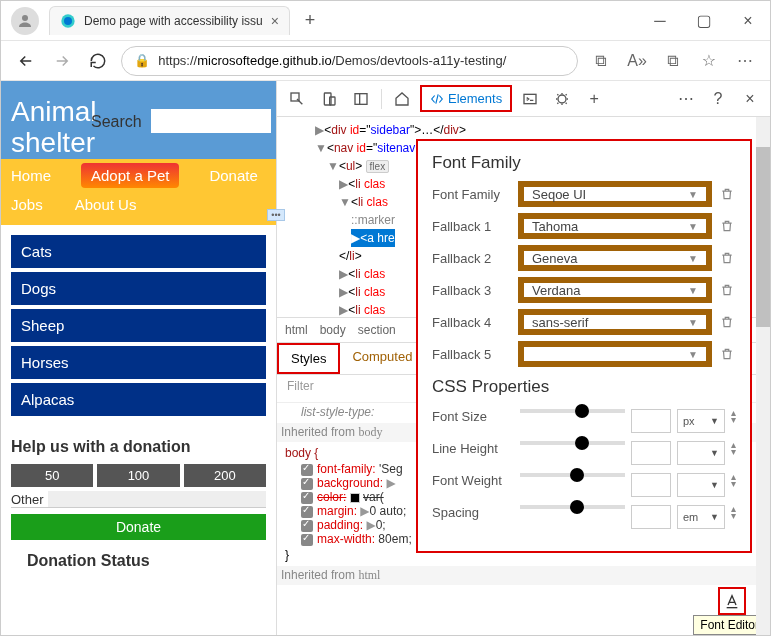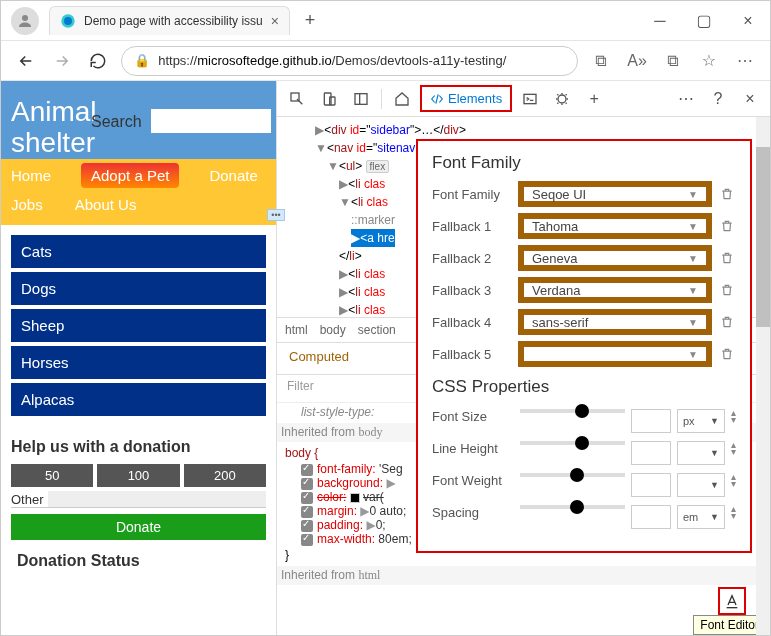--- a/index.html
+++ b/index.html
@@ -39,21 +39,21 @@
 .catlist { padding: 10px; }
 .catlist .item { background: #003087; color: #fff; padding: 8px 10px; margin-bottom: 4px; font-size: 15px; }
 .donation { padding: 0 10px; }
 .donation h3 { font-size: 16px; font-weight: bold; margin: 8px 0; color: #333; }
 .amounts { display: flex; gap: 4px; }
 .amounts .amt { flex: 1; background: #555; color: #fff; text-align: center; padding: 4px 0; font-size: 13px; }
 .other { display: flex; align-items: center; margin-top: 4px; font-size: 13px; color: #333; border-bottom: 1px solid #ccc; }
 .other span:first-child { margin-right: 4px; }
 .other .bar { flex: 1; height: 16px; background: #eee; }
 .donate-btn { background: #1a9e1a; color: #fff; text-align: center; padding: 5px; margin-top: 6px; font-size: 14px; }
-.status h3 { font-size: 16px; font-weight: bold; margin: 12px 6px 4px; color: #333; }
+.status h3 { font-size: 16px; font-weight: bold; margin: 12px 16px 4px; color: #333; }
 
 
 .devtools { flex: 1; display: flex; flex-direction: column; position: relative; background: #fff; }
 .dt-toolbar { height: 36px; display: flex; align-items: center; padding: 0 6px; gap: 4px; border-bottom: 1px solid #ddd; }
 .dt-toolbar .tbtn { width: 28px; height: 28px; display: flex; align-items: center; justify-content: center; color: #555; }
 .dt-toolbar .sep { width: 1px; height: 20px; background: #ddd; margin: 0 2px; }
 .dt-tab { display: flex; align-items: center; gap: 4px; padding: 4px 8px; font-size: 13px; color: #0078d4; border: 2px solid #d00; }
 .dt-tab svg { width: 14px; height: 14px; }
 .dom { font-family: Consolas, monospace; font-size: 12px; padding: 4px 8px; line-height: 1.5; height: 200px; overflow: hidden; }
 .dom .line { white-space: nowrap; }
@@ -274,20 +274,21 @@
 
     </div>
 
     <div class="breadcrumb">
       <span>html</span>
       <span>body</span>
       <span>section</span>
     </div>
 
     <div class="styles-tabs">
+      <div class="styles-tab active">Styles</div>
       <div class="styles-tab">Computed</div>
     </div>
     <div class="filter">Filter</div>
 
     <div class="css-pane">
       <div class="prop" style="color:#888"><span style="font-style:italic">list-style-type:</span></div>
       <div class="inh"><span>Inherited from</span> <span class="kw" style="font-family:Consolas">body</span></div>
       <div class="rule"><span class="sel">body {</span></div>
       <div class="prop"><span class="cb"></span><span class="pn">font-family:</span> <span class="pv">'Seg</span></div>
       <div class="prop"><span class="cb"></span><span class="pn">background:</span> <span class="tri">▶</span></div>

